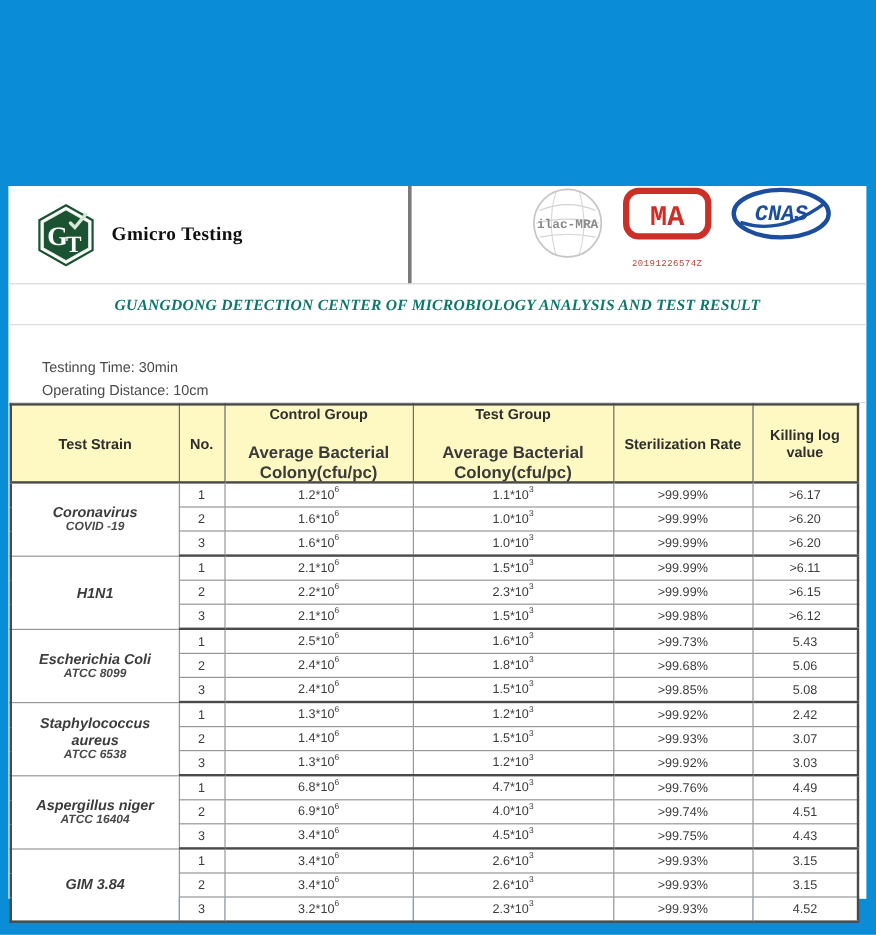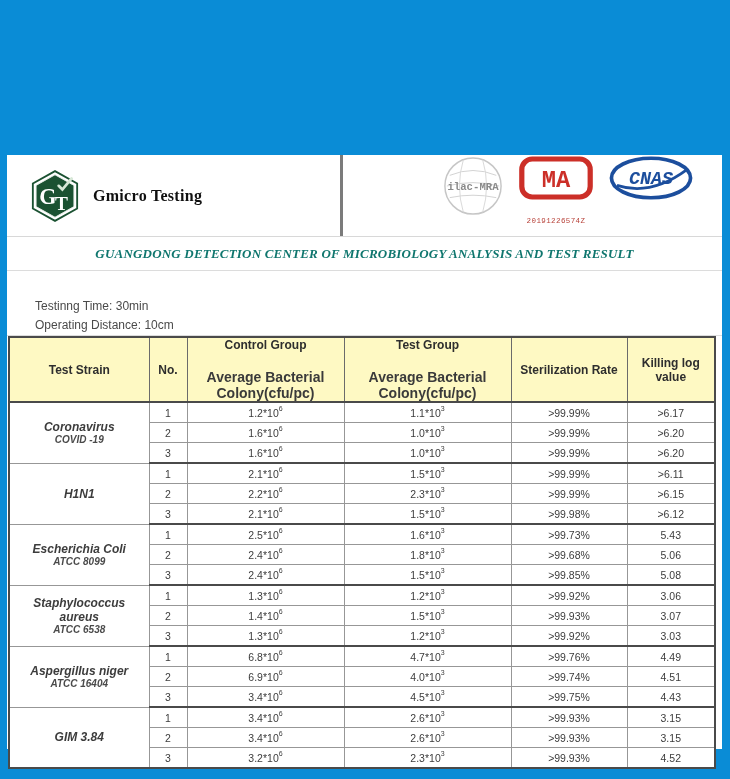--- a/index.html
+++ b/index.html
@@ -234,21 +234,21 @@
         </tr>
         <tr>
           <td class="strain-cell" rowspan="3">
             <div class="strain-name">Staphylococcus aureus</div>
             <div class="strain-sub">ATCC 6538</div>
           </td>
           <td>1</td>
           <td>1.3*10<sup class="exp">6</sup></td>
           <td>1.2*10<sup class="exp">3</sup></td>
           <td>&gt;99.92%</td>
-          <td>3.06</td>
+          <td>2.42</td>
         </tr>
         <tr>
           <td>2</td>
           <td>1.4*10<sup class="exp">6</sup></td>
           <td>1.5*10<sup class="exp">3</sup></td>
           <td>&gt;99.93%</td>
           <td>3.07</td>
         </tr>
         <tr class="group-end">
           <td>3</td>

